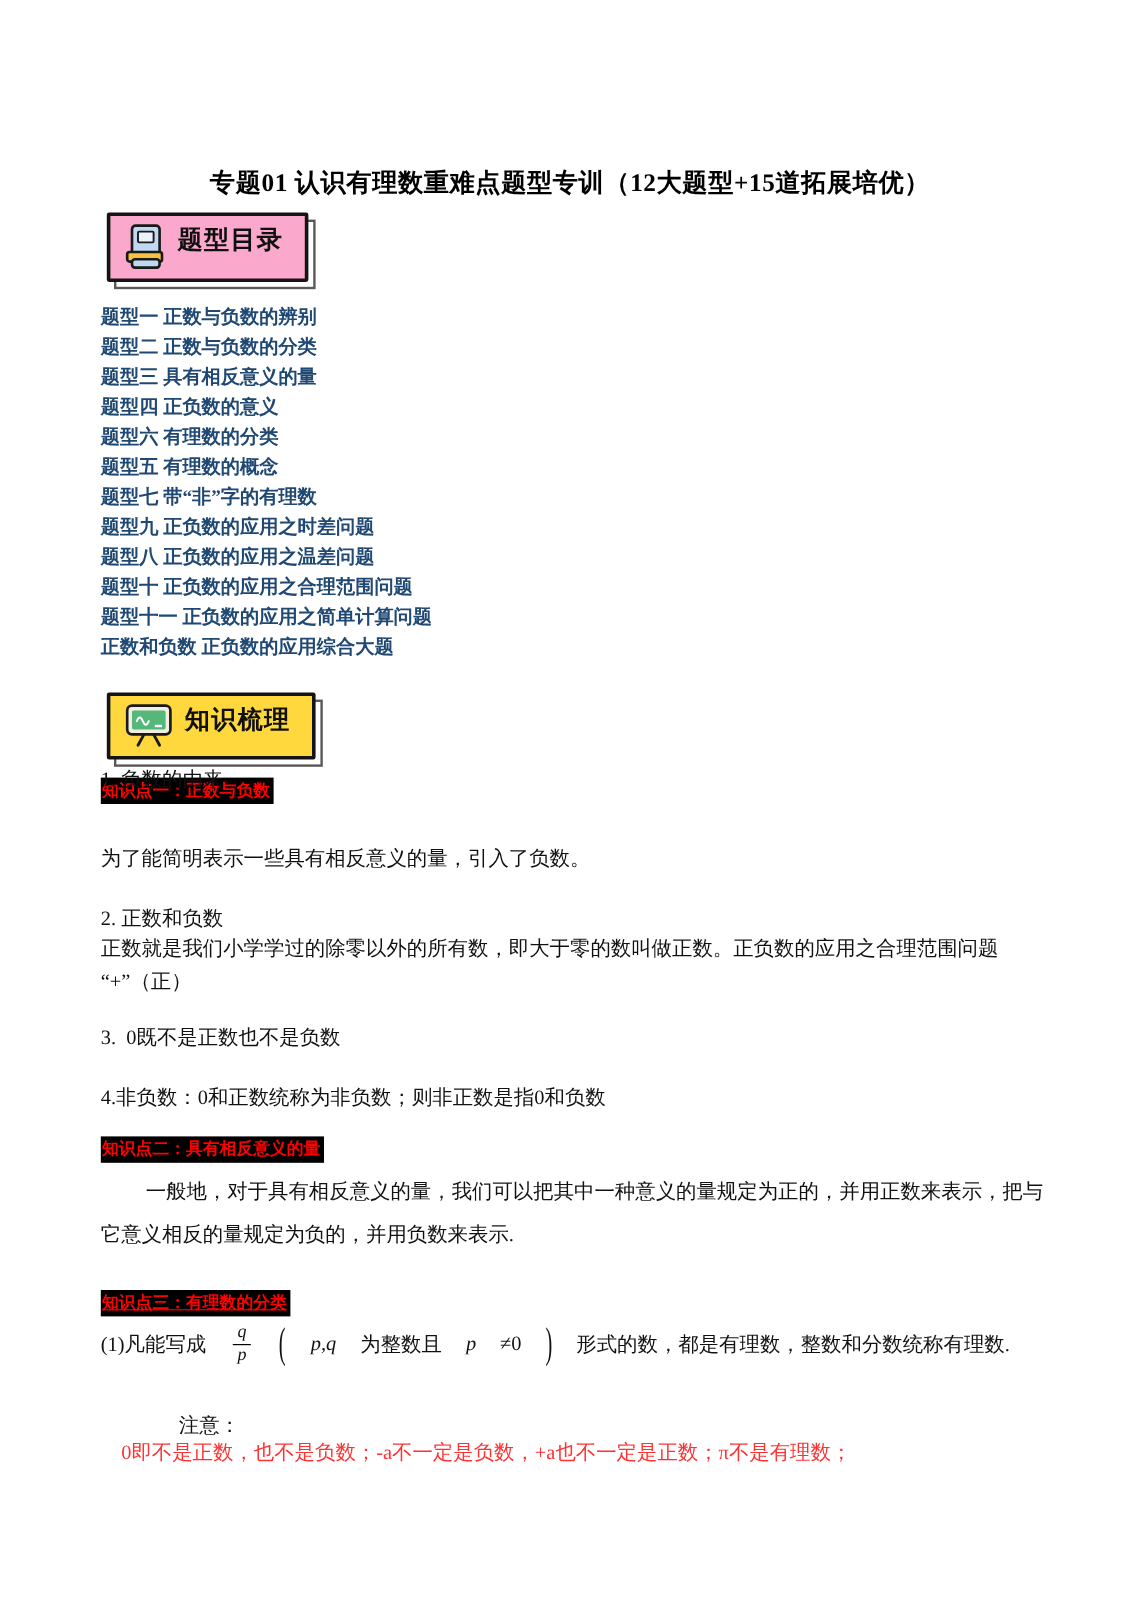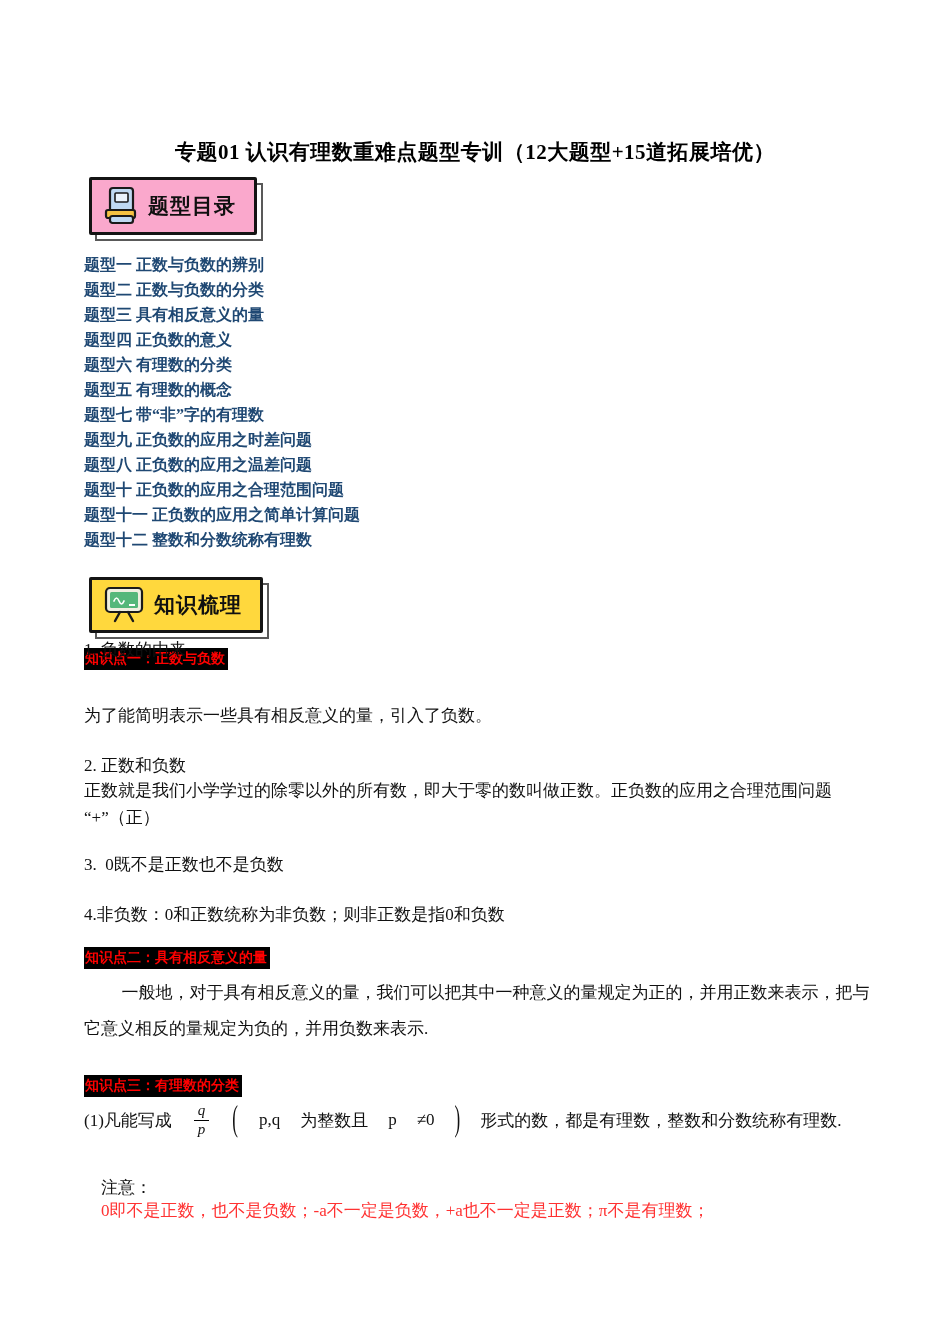--- a/index.html
+++ b/index.html
@@ -18,21 +18,21 @@
     font-size:21px;font-weight:bold;color:#000;
     letter-spacing:0.5px;
   }
   
   .badge-wrap{position:absolute;}
   .badge-back{
     position:absolute;left:6px;top:6px;width:100%;height:100%;
     background:#ffffff;border:2px solid #595959;box-sizing:border-box;
   }
   .badge-front{
-    position:relative;display:flex;align-items:center;gap:10px;
+    position:relative;display:flex;align-items:flex-start;gap:10px;
     padding:6px 18px 6px 12px;
     border:3px solid #141414;border-radius:2px;box-sizing:border-box;
   }
   .badge-pink{background:#FAA8CC;}
   .badge-yellow{background:#FFD83D;}
   .badge-label{
     font-family:"Liberation Sans","DejaVu Sans",sans-serif;
     font-weight:bold;font-size:21px;color:#101010;
     letter-spacing:1px;white-space:nowrap;
   }
@@ -73,27 +73,27 @@
     display:inline-flex;flex-direction:column;align-items:center;
     font-style:italic;font-size:15px;line-height:1.05;
     margin:0 3px;
   }
   .frac .num{border-bottom:1.4px solid #000;padding:0 4px 1px;}
   .frac .den{padding-top:1px;}
   .bigparen{
     display:inline-block;transform:scaleY(2.1);
     font-size:17px;font-weight:400;margin:0 1px;
   }
-  .mi{padding:0 1px;}
+  .mi{font-style:italic;padding:0 1px;}
   
   .note-line{
     position:absolute;left:84px;top:1156px;margin:0;
     font-size:17px;white-space:pre-wrap;
   }
-  .note-label{color:#111;}
+  .note-label{color:#111;margin-left:48px;}
   .note-red{color:#FF3232;}
 </style>
 </head>
 <body>
 
 <div class="page">
 
   <h1 class="doc-title">专题01 认识有理数重难点题型专训（12大题型+15道拓展培优）</h1>
 
   <div class="badge-wrap" style="left:89px;top:177px;">
@@ -116,21 +116,21 @@
     <li>题型二 正数与负数的分类</li>
     <li>题型三 具有相反意义的量</li>
     <li>题型四 正负数的意义</li>
     <li>题型六 有理数的分类</li>
     <li>题型五 有理数的概念</li>
     <li>题型七 带“非”字的有理数</li>
     <li>题型九 正负数的应用之时差问题</li>
     <li>题型八 正负数的应用之温差问题</li>
     <li>题型十 正负数的应用之合理范围问题</li>
     <li>题型十一 正负数的应用之简单计算问题</li>
-    <li>题型十二 整数和分数统称有理数</li>
+    <li>正数和负数 正负数的应用综合大题</li>
   </ul>
 
   <div class="badge-wrap" style="left:89px;top:577px;">
     <div class="badge-back"></div>
     <div class="badge-front badge-yellow">
       <span class="badge-icon">
         <svg width="40" height="38" viewBox="0 0 40 38" aria-hidden="true">
           <rect x="2" y="2" width="36" height="24" rx="4" fill="#F0EFE0" stroke="#1a1a1a" stroke-width="2.2"></rect>
           <rect x="6" y="6" width="28" height="16" rx="1.5" fill="#55B77A"></rect>
           <path d="M10 15 q2.5 -6 5 0 t5 0" stroke="#ffffff" stroke-width="1.7" fill="none" stroke-linecap="round"></path>
@@ -148,21 +148,21 @@
   <p class="bodyline" style="top:754px;">2. 正数和负数</p>
   <p class="bodyline" style="top:779px;">正数就是我们小学学过的除零以外的所有数，即大于零的数叫做正数。正负数的应用之合理范围问题</p>
   <p class="bodyline" style="top:806px;">“+”（正）</p>
   <p class="bodyline" style="top:853px;">3.  0既不是正数也不是负数</p>
   <p class="bodyline" style="top:903px;">4.非负数：0和正数统称为非负数；则非正数是指0和负数</p>
 
   <div class="kp-heading" style="top:947px;">知识点二：具有相反意义的量</div>
   <p class="bodyline" style="top:1017px;">它意义相反的量规定为负的，并用负数来表示.</p>
   <p class="bodyline indent2" style="top:981px;">一般地，对于具有相反意义的量，我们可以把其中一种意义的量规定为正的，并用正数来表示，把与</p>
 
-  <div class="kp-heading" style="top:1075px;">知识点三：有理数的分类</div>
+  <div class="kp-heading" style="top:1075px;text-decoration:underline;">知识点三：有理数的分类</div>
 
   <div class="formula-line">
     <span>(1)凡能写成</span>
     <span class="frac">
       <span class="num">q</span>
       <span class="den">p</span>
     </span>
     <span class="bigparen">(</span>
     <span class="mi">p,q</span>
     <span>为整数且</span>

